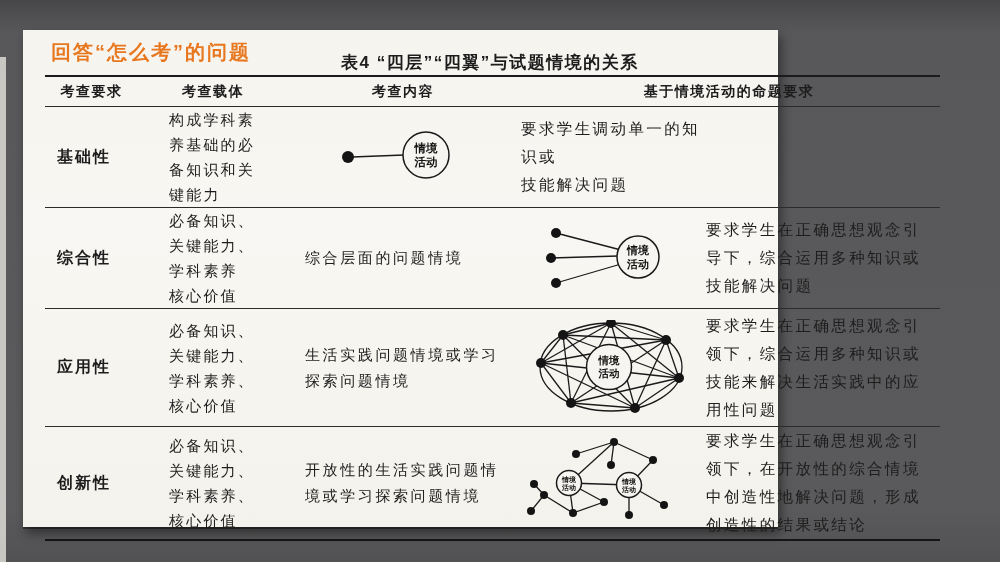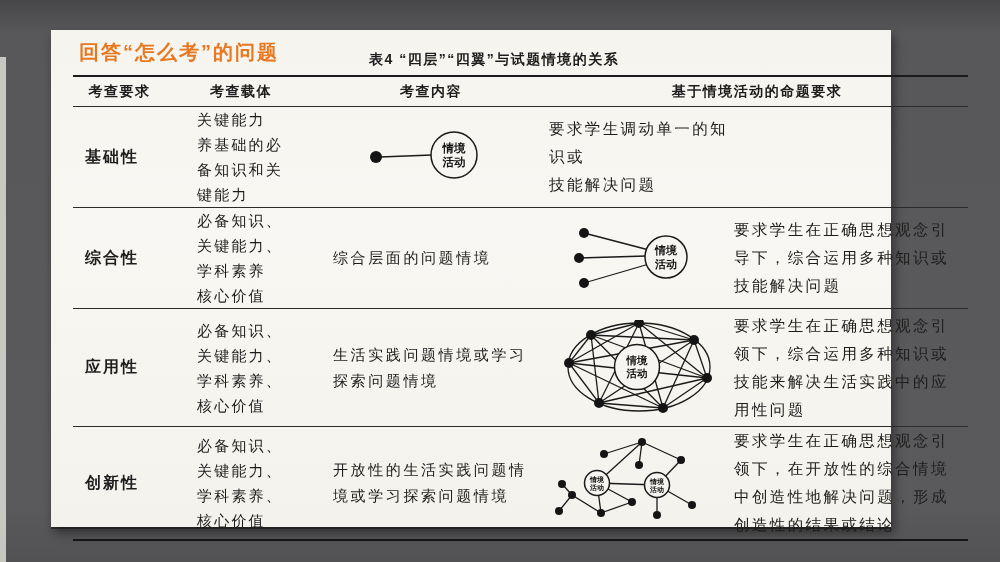--- a/index.html
+++ b/index.html
@@ -10,32 +10,32 @@
   }
   .stage {
     position:relative; width:1000px; height:562px;
     background:linear-gradient(180deg,#47474a 0%, #58585a 6%, #5a5a5c 90%, #525254 100%);
   }
   .book-edge {
     position:absolute; left:0; top:57px; width:6px; height:505px;
     background:#dcdad5; opacity:.85;
   }
   .page {
-    position:absolute; left:51px; top:30px; width:840px; height:497px;
+    position:absolute; left:23px; top:30px; width:755px; height:497px;
     background:linear-gradient(180deg,#f6f4ef 0%, #f8f7f3 40%, #f4f2ec 100%);
     box-shadow: 3px 6px 10px rgba(0,0,0,.45), 0 2px 0 rgba(20,20,20,.5);
     color:#1d1d1d;
   }
   .section-heading {
     position:absolute; left:28px; top:9px;
     font-size:20px; font-weight:bold; letter-spacing:2px;
   }
   .table-title {
     position:absolute; left:318px; top:21px;
-    font-size:14px; font-weight:bold; letter-spacing:1.5px;
+    font-size:17px; font-weight:bold; letter-spacing:1.5px;
   }
   .exam-table {
     position:absolute; left:22px; top:45px; width:895px;
     border-top:2px solid #1b1b1b;
   }
   .row {
     display:grid;
     grid-template-columns:93px 150px 230px 185px 237px;
     align-items:center;
     border-bottom:1px solid #2b2b2b;
@@ -91,21 +91,21 @@
 
       <div class="row header">
         <div class="th">考查要求</div>
         <div class="th">考查载体</div>
         <div class="th">考查内容</div>
         <div class="th span2">基于情境活动的命题要求</div>
       </div>
 
       <div class="row r1">
         <div class="cell req">基础性</div>
-        <div class="cell content">关键能力
+        <div class="cell content">构成学科素
 养基础的必
 备知识和关
 键能力</div>
         <div class="cell diagram">
           <svg width="130" height="64" viewBox="0 0 130 64">
             <line class="edge" x1="14" y1="32" x2="66" y2="30"></line>
             <circle class="dot" cx="10" cy="32" r="6"></circle>
             <circle class="node" cx="88" cy="30" r="23"></circle>
             <text x="88" y="27" font-size="11.5">情境</text>
             <text x="88" y="41" font-size="11.5">活动</text>

